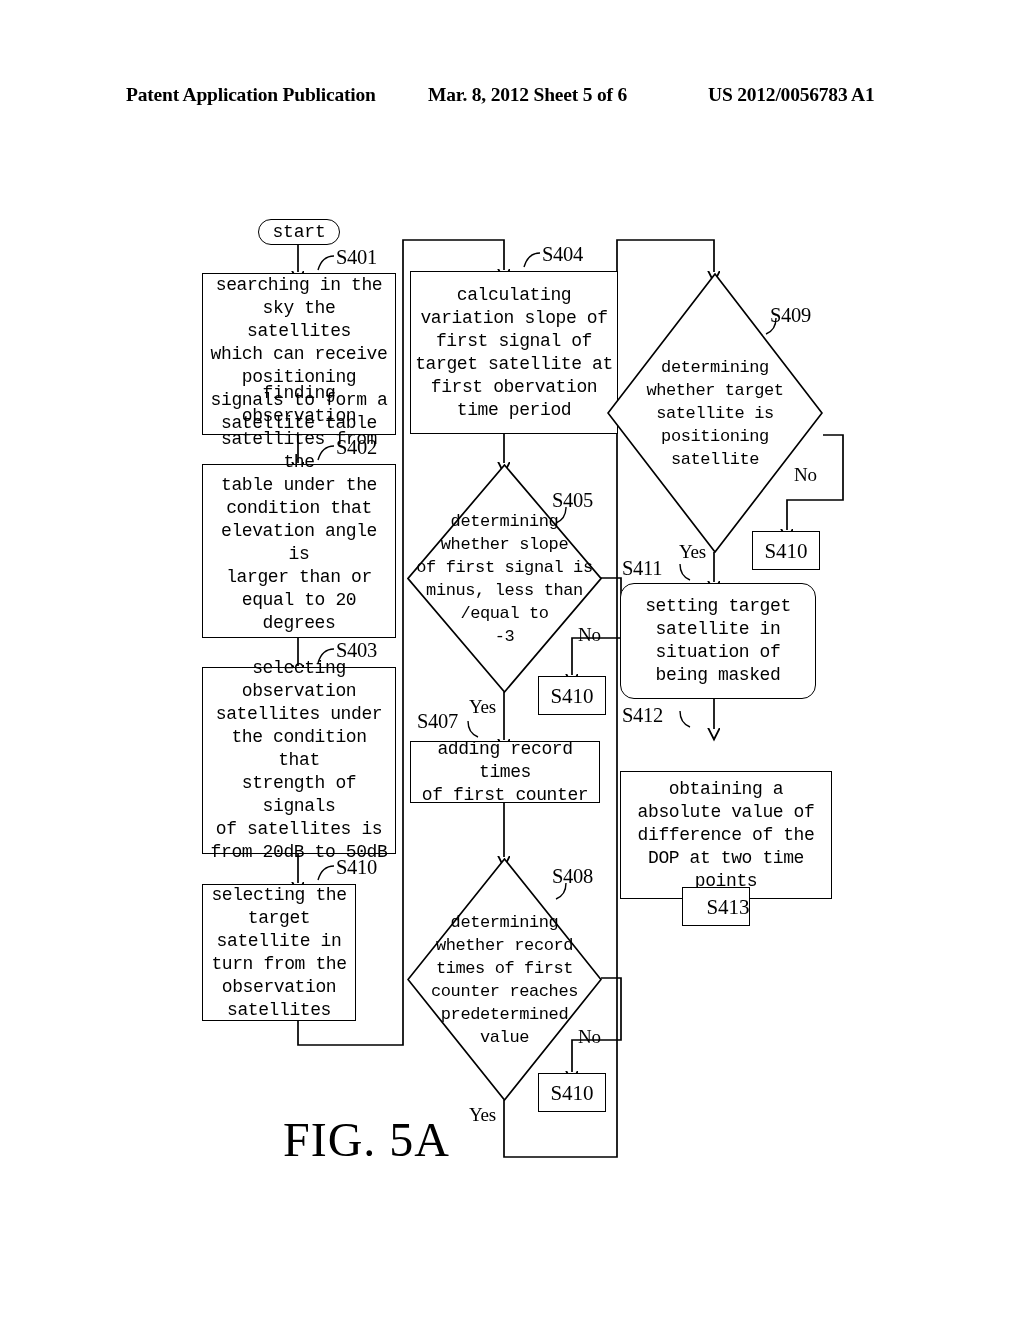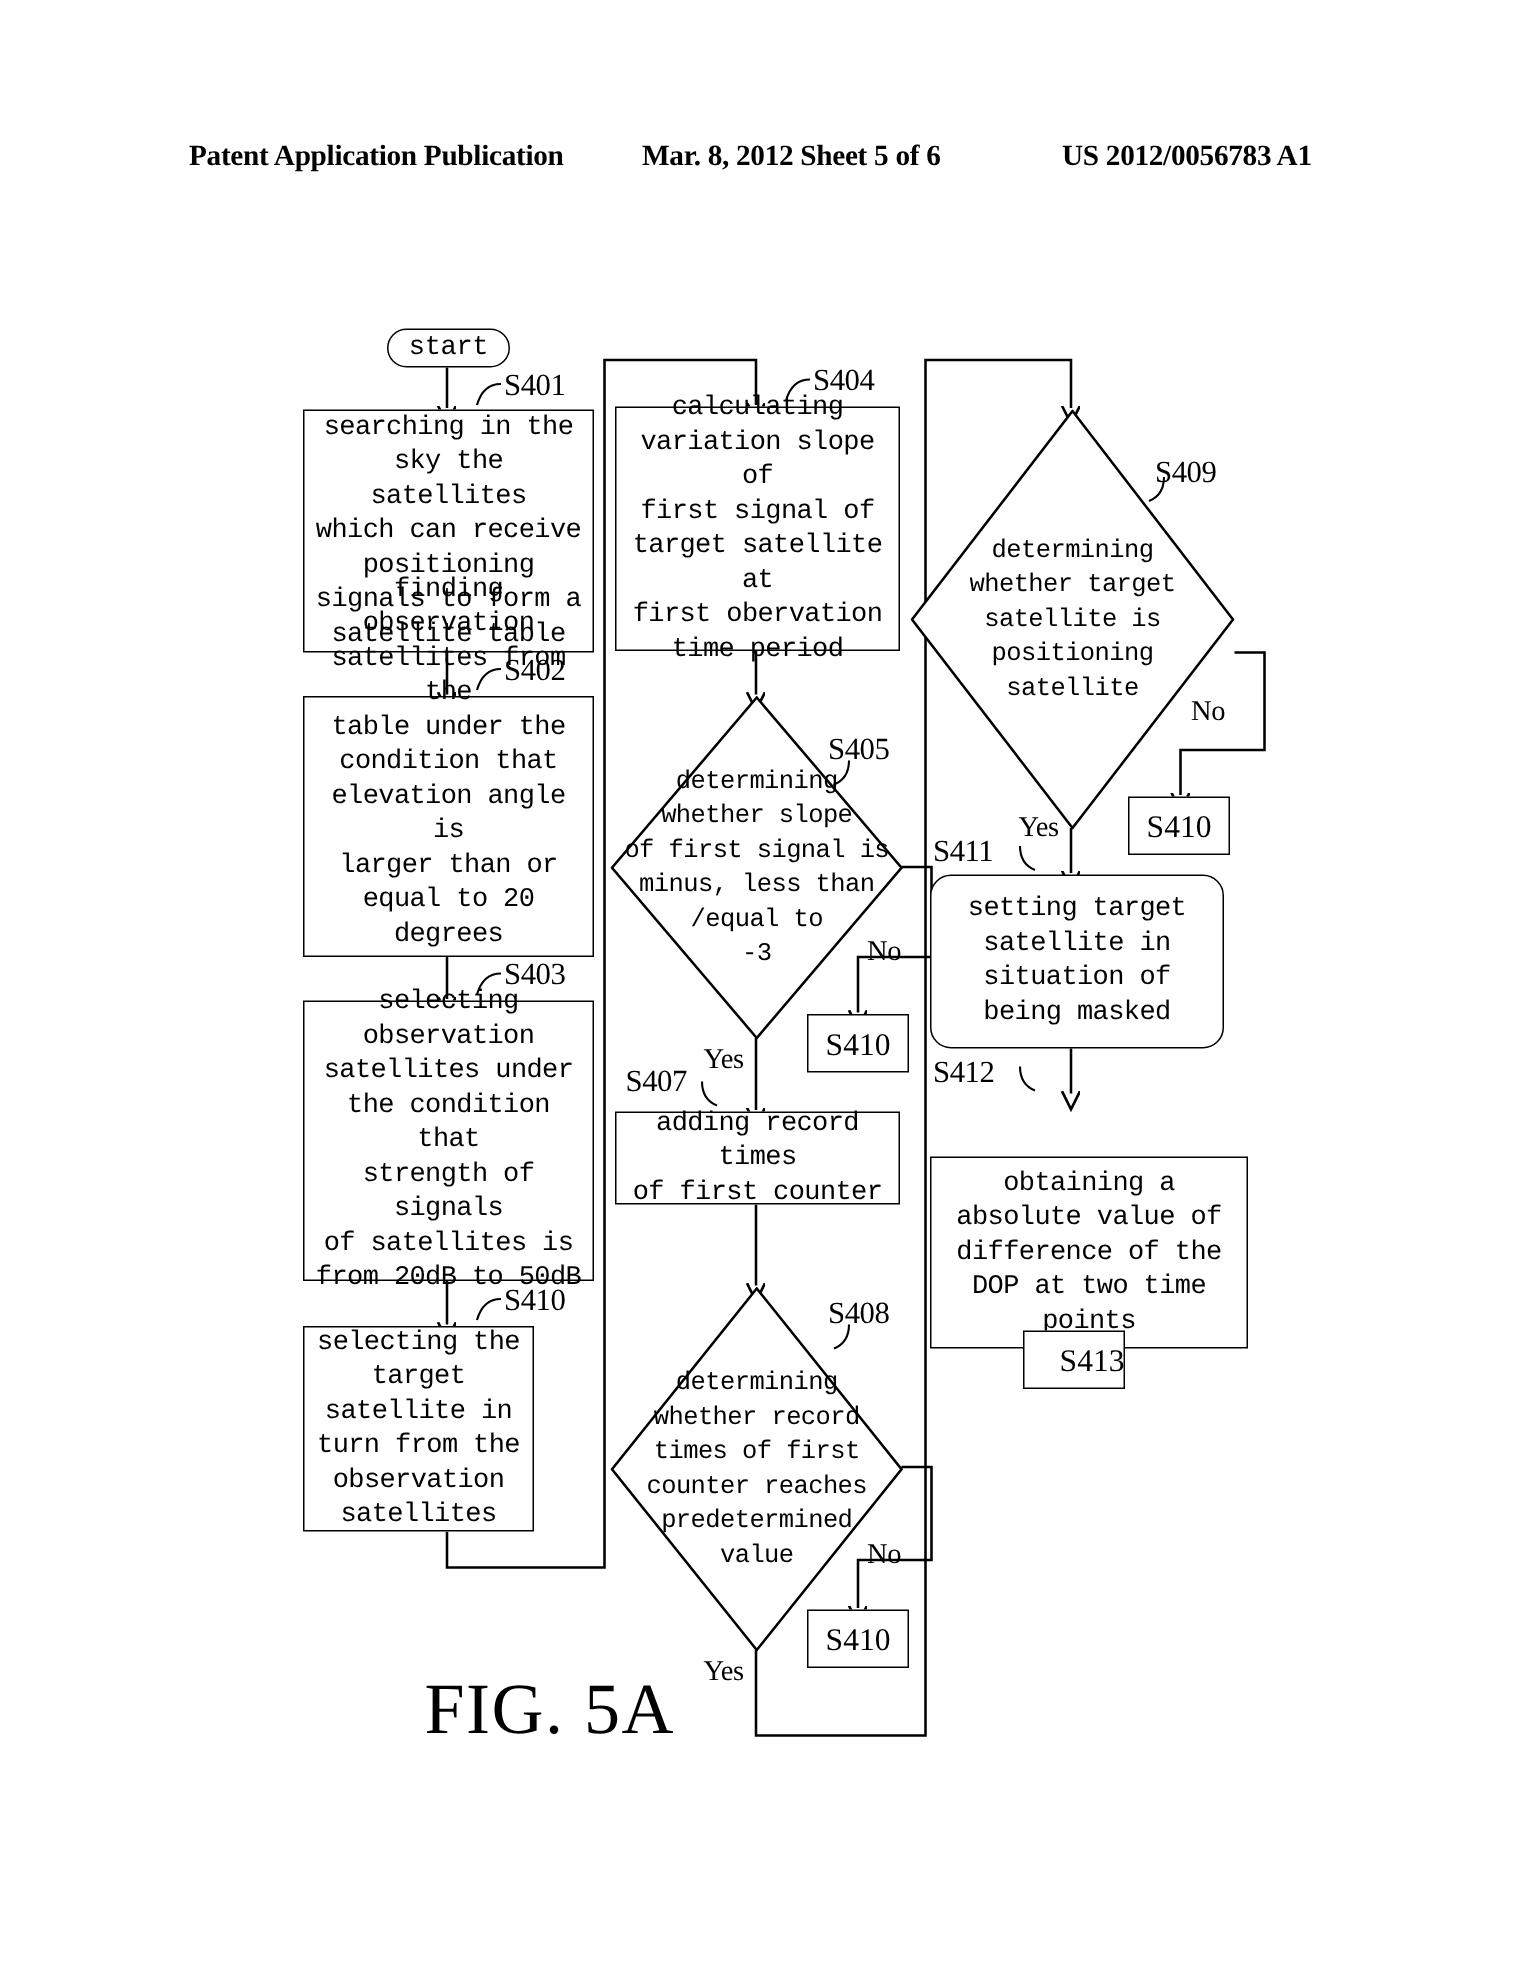--- a/index.html
+++ b/index.html
@@ -20,21 +20,20 @@
   #page-header {
     position: absolute;
     top: 84px;
     left: 0;
     width: 1024px;
     height: 28px;
     font-family: "Liberation Serif", serif;
     font-weight: bold;
     font-size: 19.5px;
     letter-spacing: -0.2px;
-    margin-top: 10px;
   }
   #page-header .hdr-left   { position: absolute; left: 126px; top: 0; white-space: nowrap; }
   #page-header .hdr-mid    { position: absolute; left: 428px; top: 0; white-space: nowrap; }
   #page-header .hdr-right  { position: absolute; left: 708px; top: 0; white-space: nowrap; }
 
   
   #fig-caption {
     position: absolute;
     left: 283px;
     top: 1112px;
@@ -233,21 +232,21 @@
 
 <div class="node-box" style="left:202px; top:884px; width:154px; height:137px;">
   <span>selecting the
 target satellite in
 turn from the
 observation
 satellites</span>
 </div>
 <div class="step-ref" style="left:336px; top:856px;">S410</div>
 
-<div class="node-box" style="left:410px; top:271px; width:190px; height:163px;">
+<div class="node-box" style="left:410px; top:271px; width:208px; height:163px;">
   <span>calculating
 variation slope of
 first signal of
 target satellite at
 first obervation
 time period</span>
 </div>
 <div class="step-ref" style="left:542px; top:243px;">S404</div>
 
 <div class="node-diamond" style="left:407px; top:464px; width:195px; height:229px;">

